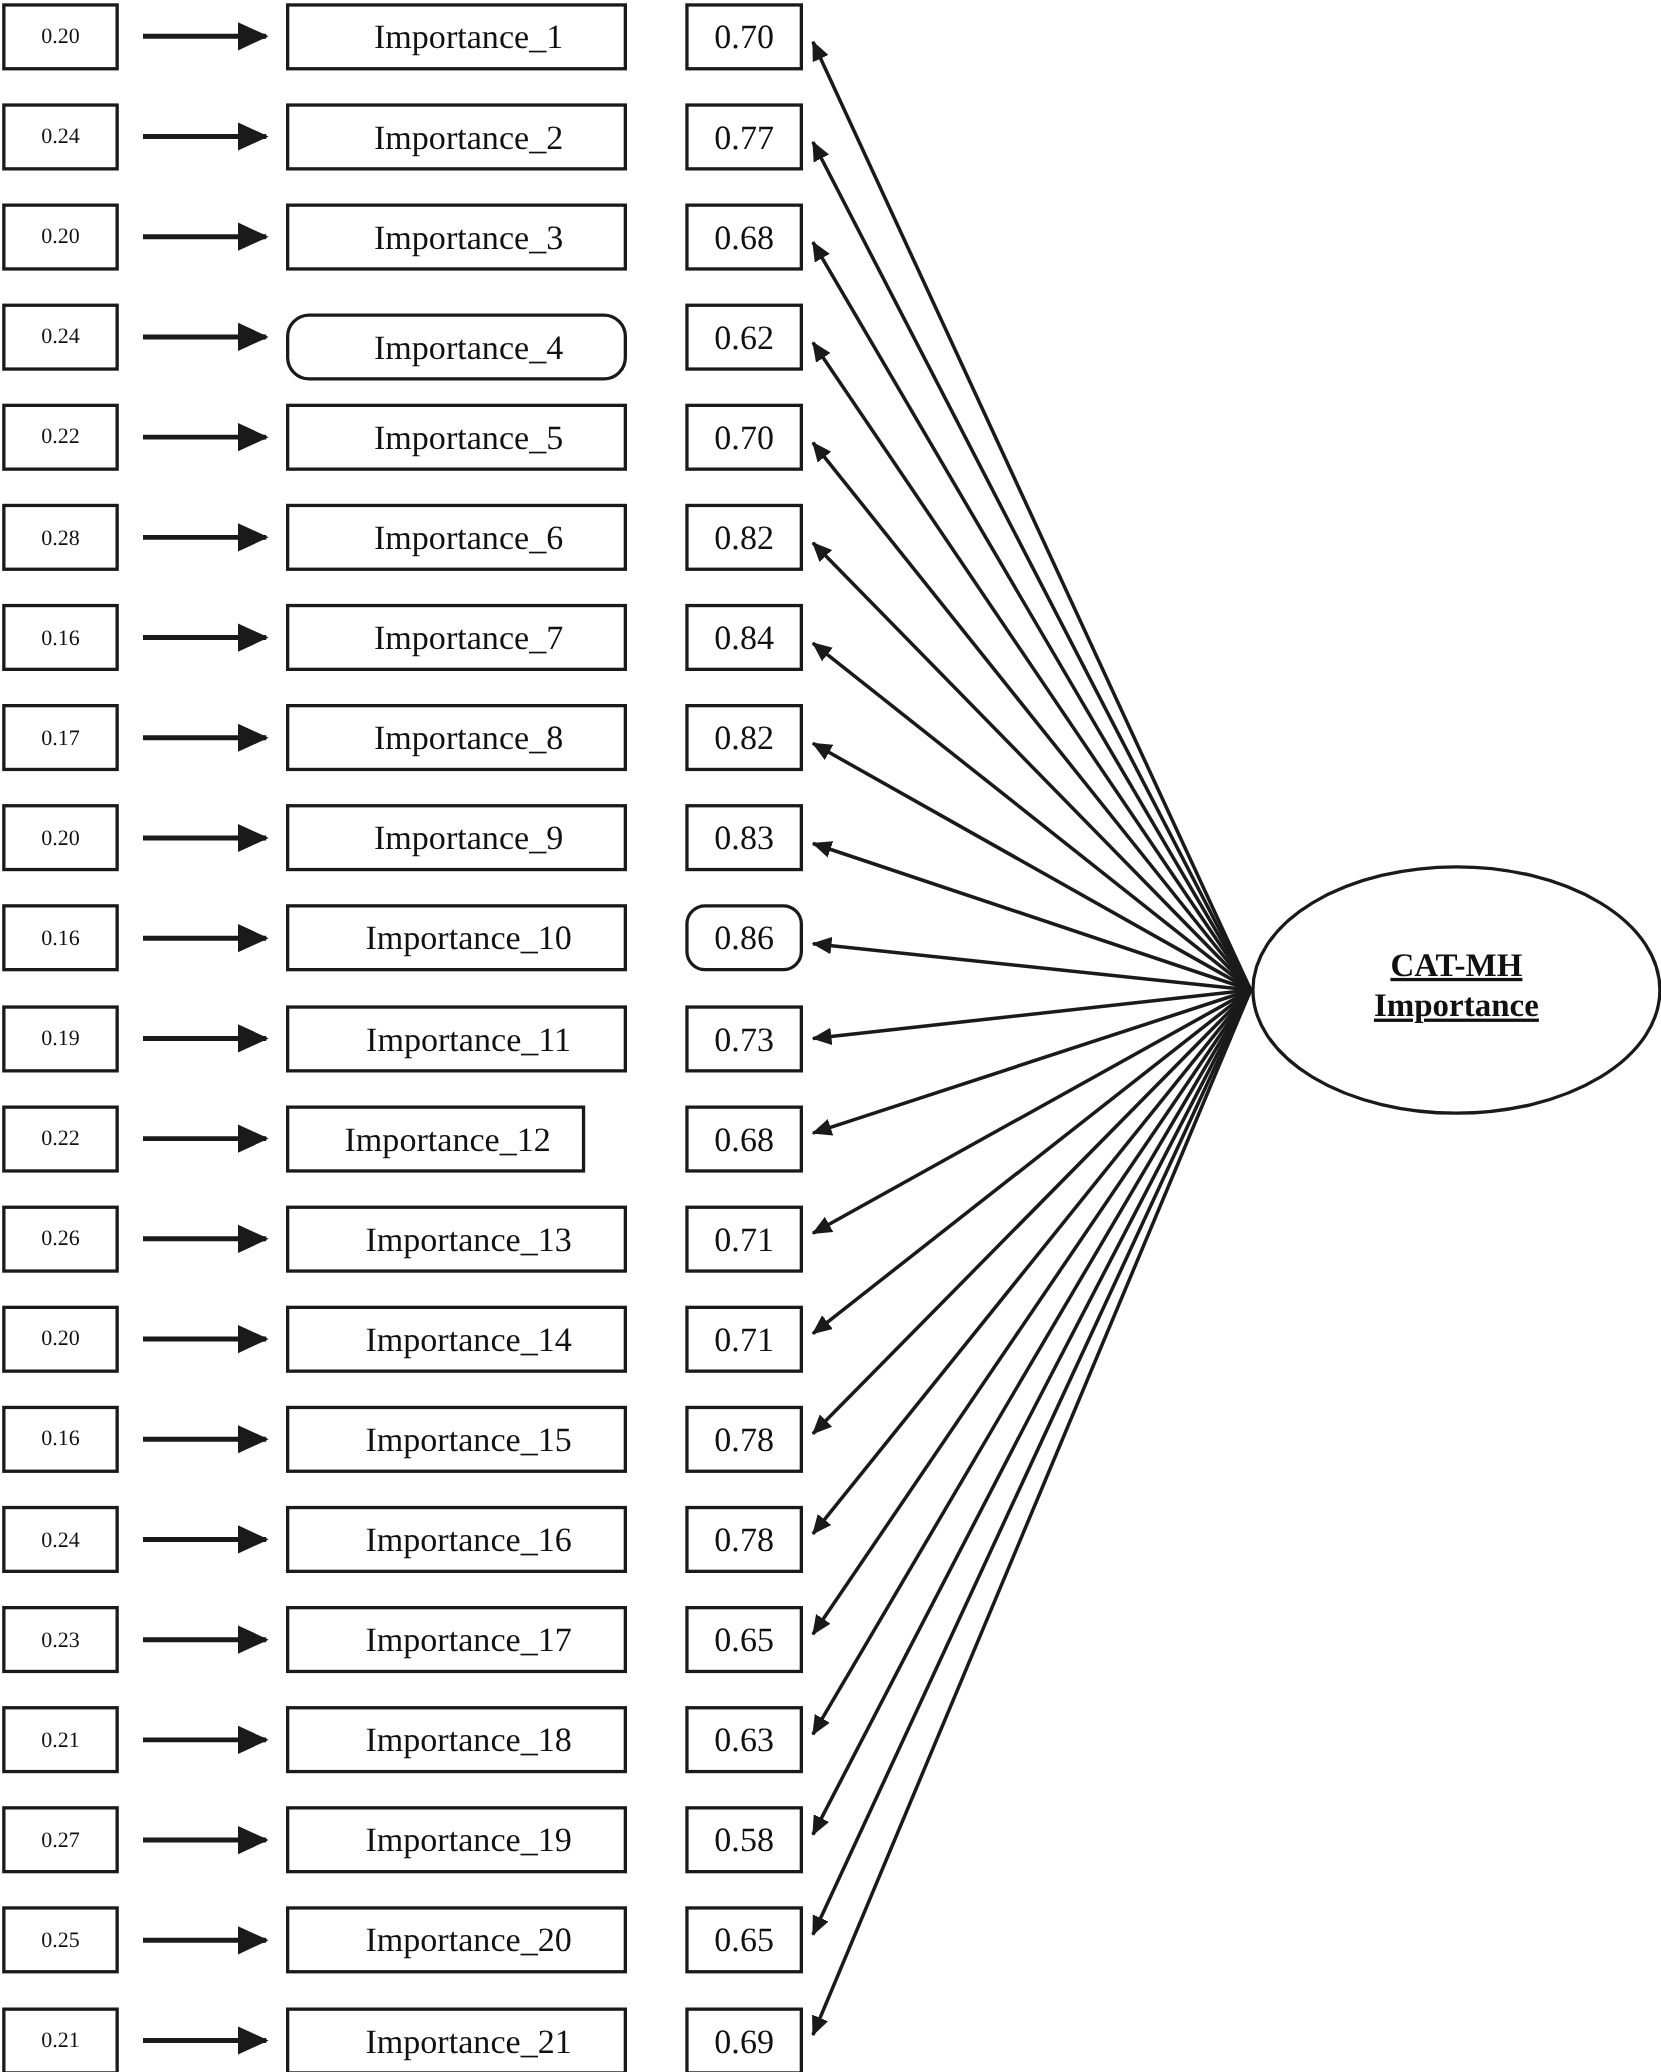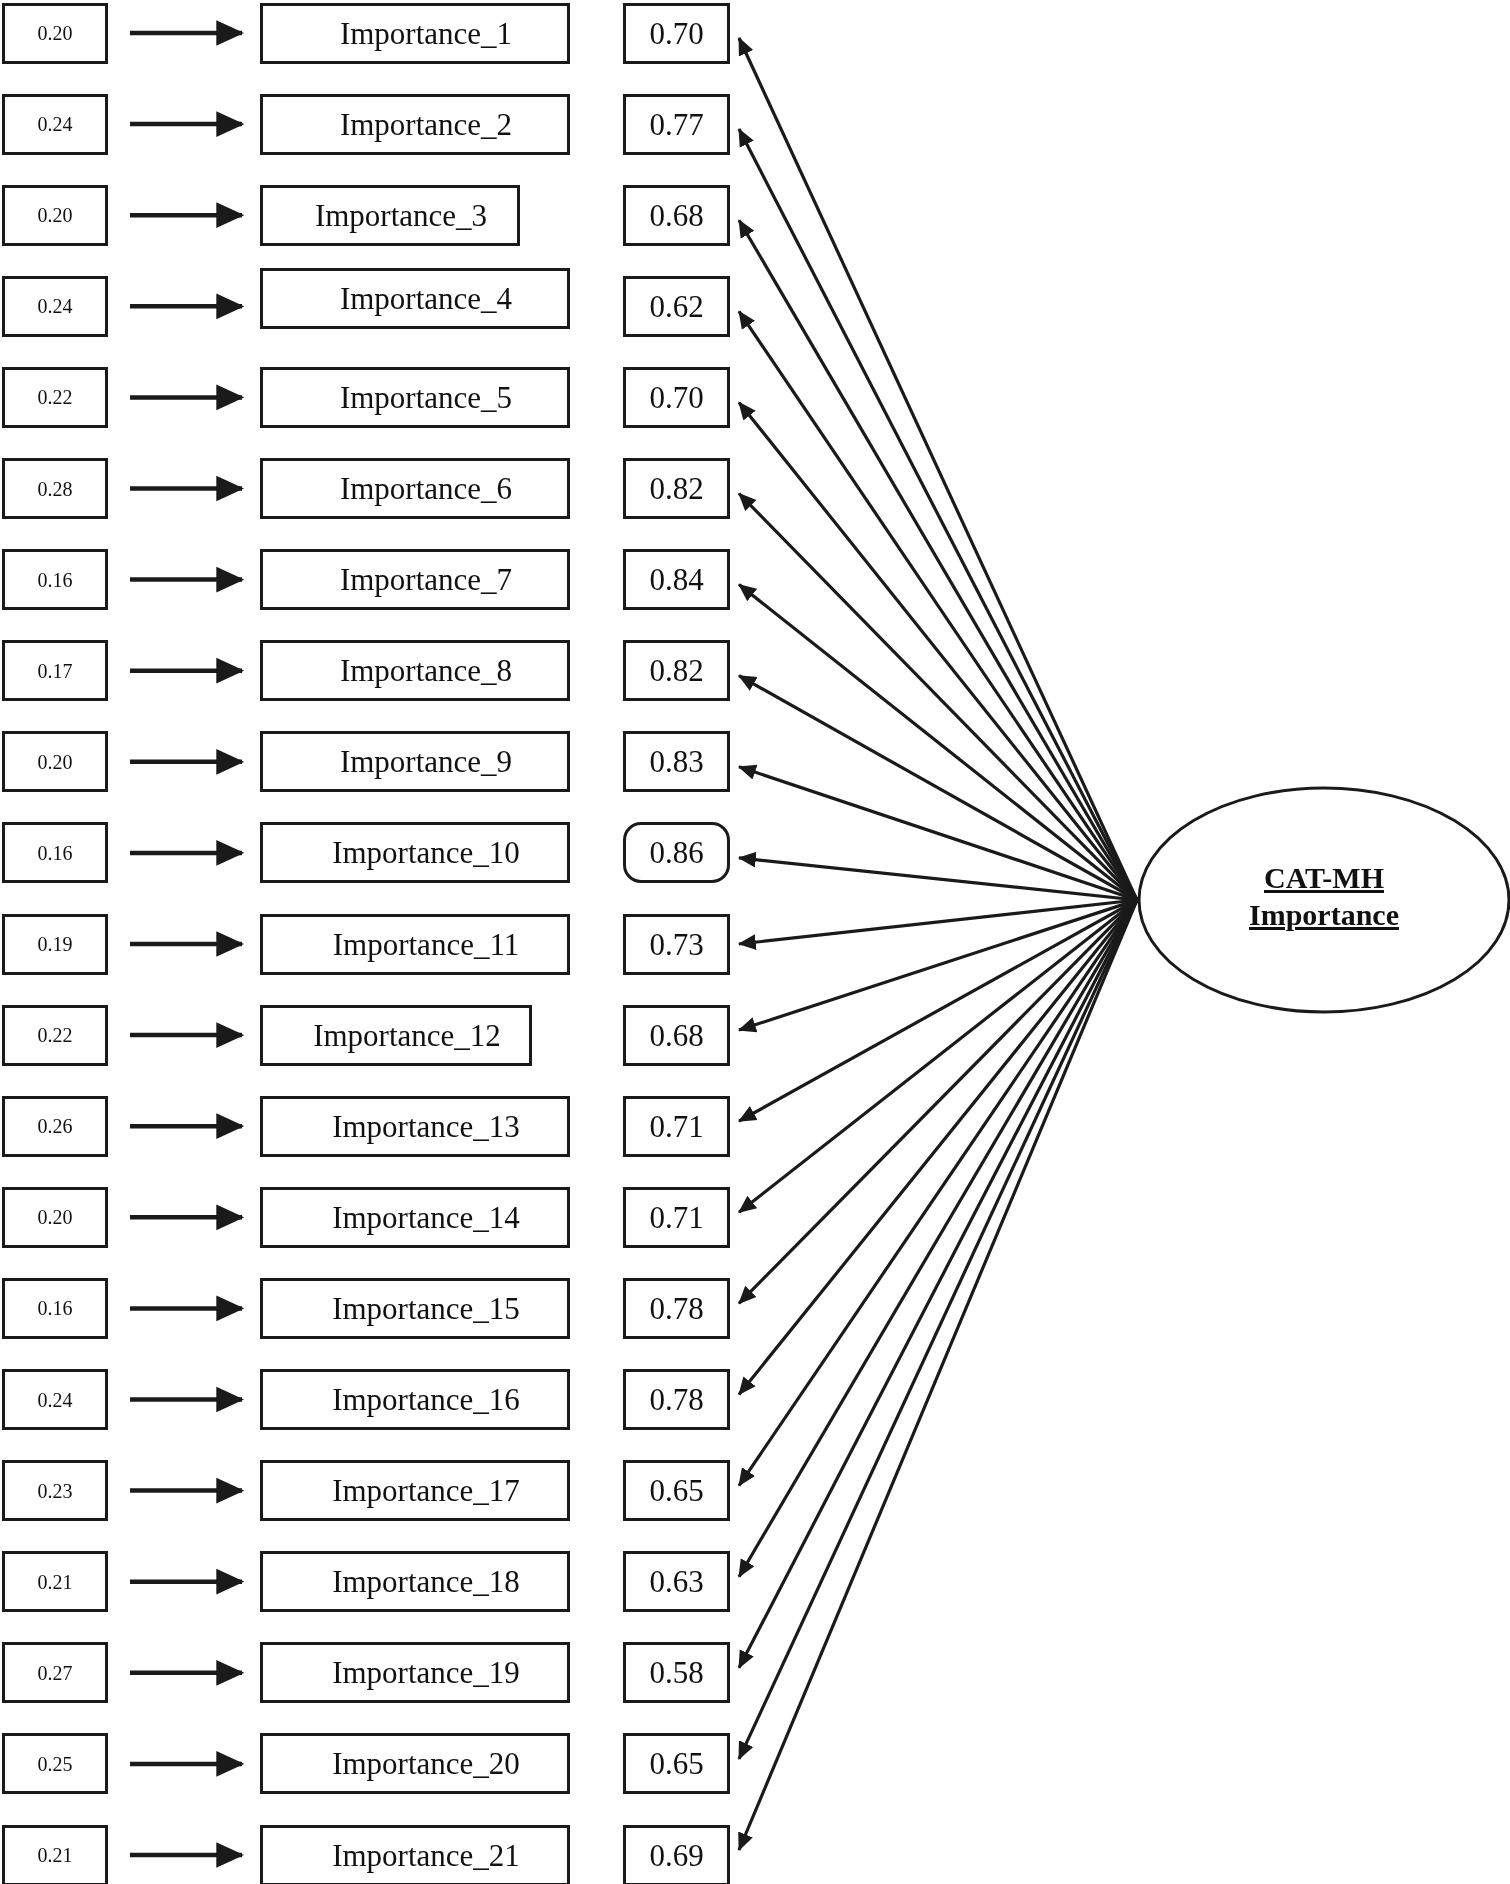--- a/index.html
+++ b/index.html
@@ -124,24 +124,24 @@
   </svg>
 
   <div id="boxes-layer">
       <div class="node-box residual-box" style="left: 2px; top: 2.5px; width: 106px;">0.20</div>
       <div class="node-box indicator-box" style="left: 260px; top: 2.5px; width: 310px;">Importance_1</div>
       <div class="node-box loading-box" style="left: 623px; top: 2.5px; width: 107px;">0.70</div>
       <div class="node-box residual-box" style="left: 2px; top: 93.6px; width: 106px;">0.24</div>
       <div class="node-box indicator-box" style="left: 260px; top: 93.6px; width: 310px;">Importance_2</div>
       <div class="node-box loading-box" style="left: 623px; top: 93.6px; width: 107px;">0.77</div>
       <div class="node-box residual-box" style="left: 2px; top: 184.7px; width: 106px;">0.20</div>
-      <div class="node-box indicator-box" style="left: 260px; top: 184.7px; width: 260px; text-align: center;">Importance_3</div>
+      <div class="node-box indicator-box" style="left: 260px; top: 184.7px; width: 310px; text-align: center;">Importance_3</div>
       <div class="node-box loading-box" style="left: 623px; top: 184.7px; width: 107px;">0.68</div>
       <div class="node-box residual-box" style="left: 2px; top: 275.8px; width: 106px;">0.24</div>
-      <div class="node-box indicator-box" style="left: 260px; top: 268px; width: 310px;">Importance_4</div>
+      <div class="node-box indicator-box" style="left: 260px; top: 285px; width: 310px; border-radius: 21px;">Importance_4</div>
       <div class="node-box loading-box" style="left: 623px; top: 275.8px; width: 107px;">0.62</div>
       <div class="node-box residual-box" style="left: 2px; top: 366.9px; width: 106px;">0.22</div>
       <div class="node-box indicator-box" style="left: 260px; top: 366.9px; width: 310px;">Importance_5</div>
       <div class="node-box loading-box" style="left: 623px; top: 366.9px; width: 107px;">0.70</div>
       <div class="node-box residual-box" style="left: 2px; top: 458px; width: 106px;">0.28</div>
       <div class="node-box indicator-box" style="left: 260px; top: 458px; width: 310px;">Importance_6</div>
       <div class="node-box loading-box" style="left: 623px; top: 458px; width: 107px;">0.82</div>
       <div class="node-box residual-box" style="left: 2px; top: 549.1px; width: 106px;">0.16</div>
       <div class="node-box indicator-box" style="left: 260px; top: 549.1px; width: 310px;">Importance_7</div>
       <div class="node-box loading-box" style="left: 623px; top: 549.1px; width: 107px;">0.84</div>

